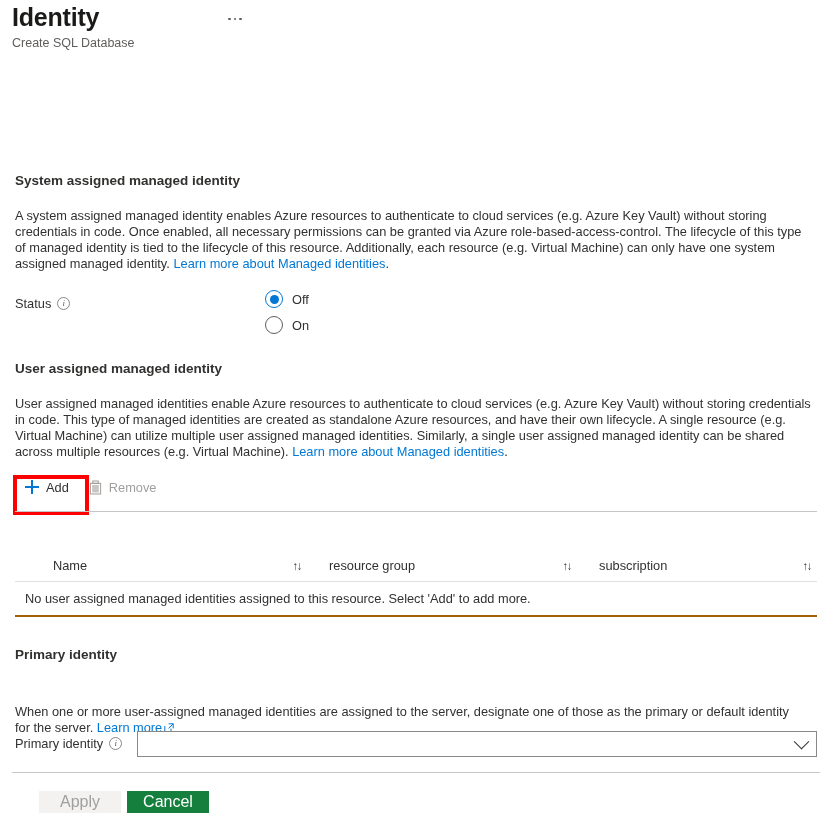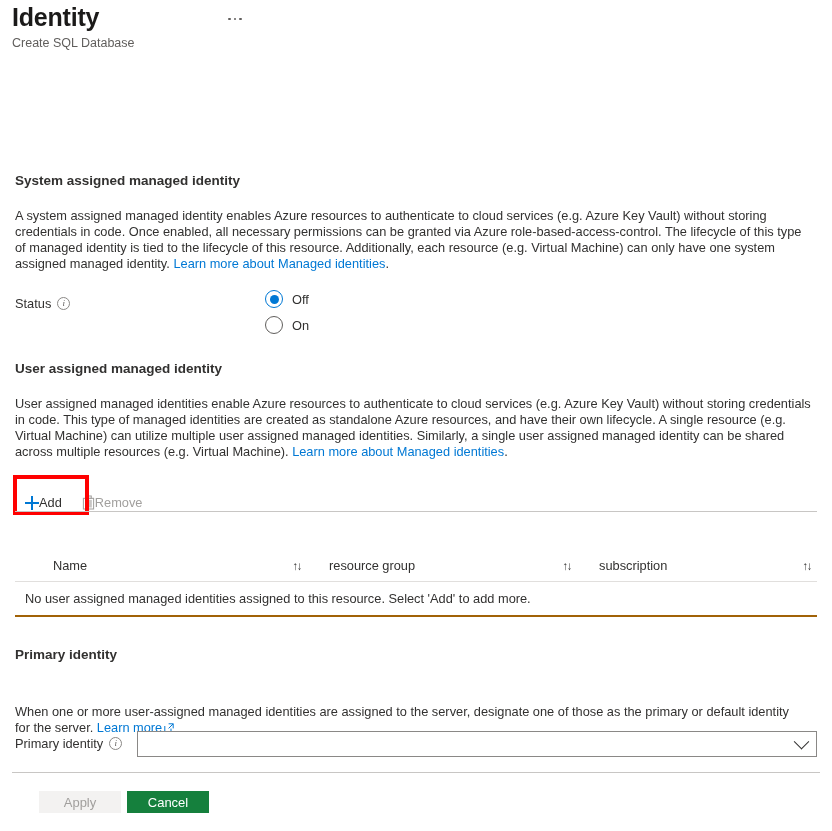--- a/index.html
+++ b/index.html
@@ -73,21 +73,21 @@
   .radio.checked { border-color: #0078d4; border-width: 1.6px; }
   .radio.checked::after {
     content: ""; width: 9px; height: 9px; border-radius: 50%;
     background: #0078d4; display: block;
   }
   .radio-label { font-size: 12.8px; color: #323130; }
 
   
   .toolbar { position: absolute; left: 15px; top: 480px; display: flex; align-items: center; }
   .tb-btn {
-    display: flex; align-items: flex-end; 
+    display: flex; align-items: flex-start; gap: 7px;
     height: 30px; padding: 0 10px;
     font-size: 12.8px; color: #323130; cursor: pointer;
     background: transparent; border: none;
     font-family: "Liberation Sans", sans-serif;
   }
   .tb-btn.disabled { color: #a19f9d; cursor: default; }
   .plus-icon {
     position: relative; width: 14px; height: 14px; flex: none;
   }
   .plus-icon::before, .plus-icon::after {
@@ -143,21 +143,21 @@
   }
 
   
   .footer-divider {
     position: absolute; left: 12px; top: 772px; width: 808px;
     height: 1px; background: #c8c6c4;
   }
   .footer { position: absolute; left: 39px; top: 791px; display: flex; gap: 6px; }
   .btn {
     height: 22px; min-width: 82px; padding: 9px 12px;
-    font-size: 13px; font-family: "Liberation Sans", sans-serif;
+    font-size: 16px; font-family: "Liberation Sans", sans-serif;
     border: none; cursor: pointer;
     display: flex; align-items: center; justify-content: center;
   }
   .btn-apply { background: #f3f2f1; color: #a19f9d; cursor: default; }
   .btn-cancel { background: #15803d; color: #ffffff; font-weight: 400; }
   .ext-icon { width: 10px; height: 10px; vertical-align: -1px; margin-left: 2px; }
 </style>
 </head>
 <body>
 

